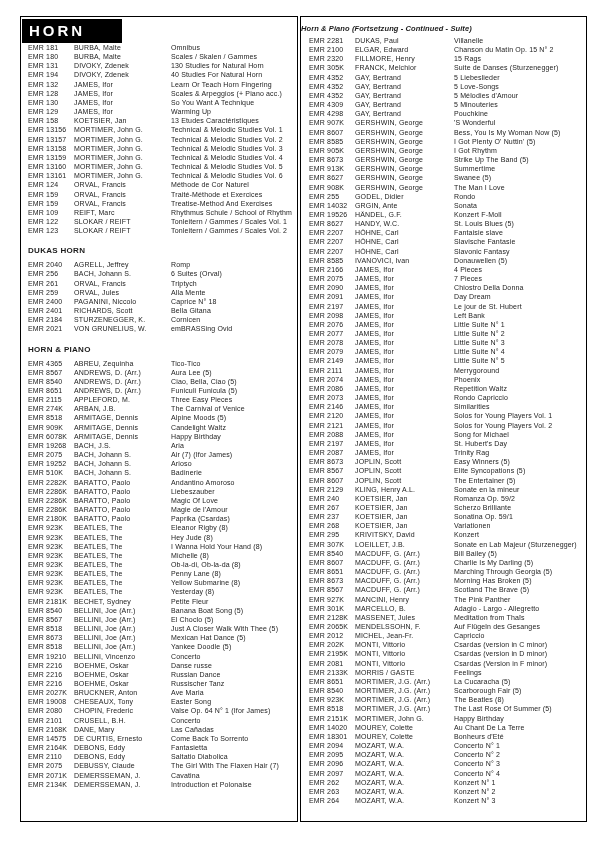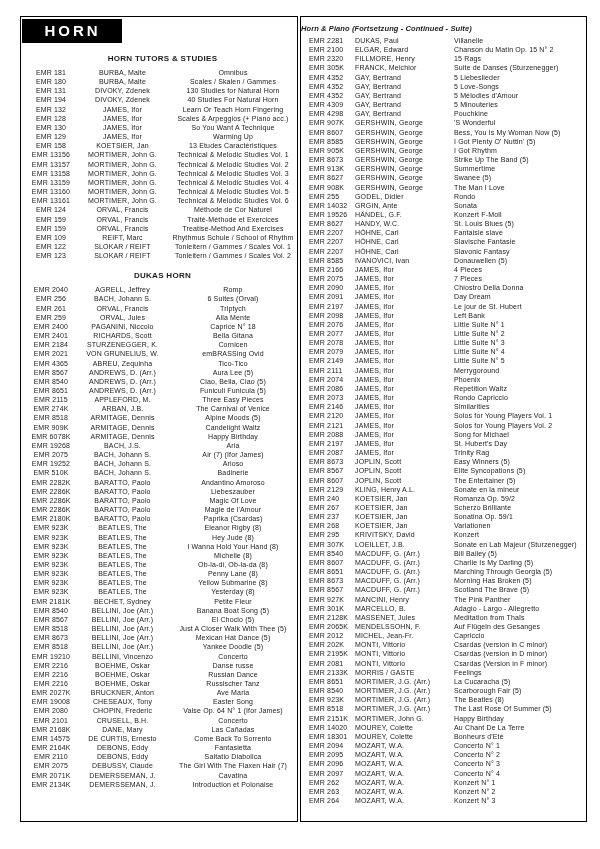--- a/index.html
+++ b/index.html
@@ -1,21 +1,21 @@
 <!DOCTYPE html>
 <html><head>
 <meta charset="utf-8">
 <style>
   html,body{margin:0;padding:0;}
   body{
     width:600px;height:849px;background:#ffffff;position:relative;
     font-family:"Liberation Sans", sans-serif;color:#1c1c1c;
   }
   .box{position:absolute;border:1px solid #000;background:#fff;overflow:hidden;}
-  #left-box{left:20px;top:16px;width:276px;height:804px;text-align:center;}
+  #left-box{left:20px;top:16px;width:276px;height:804px;}
   #right-box{left:300px;top:16px;width:285px;height:804px;}
   .banner{
     background:#000;color:#fff;font-weight:bold;font-size:15px;
     letter-spacing:3px;width:87px;padding:3px 6px 4px 7px;margin:2px 0 0 1px;
   }
   .section-heading{
     font-size:8px;font-weight:bold;letter-spacing:0.3px;
     margin:11px 0 5px 7px;
   }
   .cont-heading{
@@ -32,21 +32,20 @@
   .c1{width:97px;flex:none;}
   #right-box .c1{width:99px;}
   .c2{flex:1;overflow:hidden;}
 </style>
 </head>
 <body>
 
 <div class="box" id="left-box">
   <div class="banner">HORN</div>
 
-  <div class="section-heading">HORN TUTORS &amp; STUDIES</div>
   <div class="rows">
       <div class="row">
         <span class="c0">EMR 181</span>
         <span class="c1">BURBA, Malte</span>
         <span class="c2">Omnibus</span>
       </div>
       <div class="row">
         <span class="c0">EMR 180</span>
         <span class="c1">BURBA, Malte</span>
         <span class="c2">Scales / Skalen / Gammes</span>
@@ -185,20 +184,21 @@
         <span class="c1">STURZENEGGER, K.</span>
         <span class="c2">Cornicen</span>
       </div>
       <div class="row">
         <span class="c0">EMR 2021</span>
         <span class="c1">VON GRUNELIUS, W.</span>
         <span class="c2">emBRASSing Ovid</span>
       </div>
     </div>
 
+  <div class="section-heading">HORN &amp; PIANO</div>
   <div class="rows">
       <div class="row">
         <span class="c0">EMR 4365</span>
         <span class="c1">ABREU, Zequinha</span>
         <span class="c2">Tico-Tico</span>
       </div>
       <div class="row">
         <span class="c0">EMR 8567</span>
         <span class="c1">ANDREWS, D. (Arr.)</span>
         <span class="c2">Aura Lee (5)</span>

